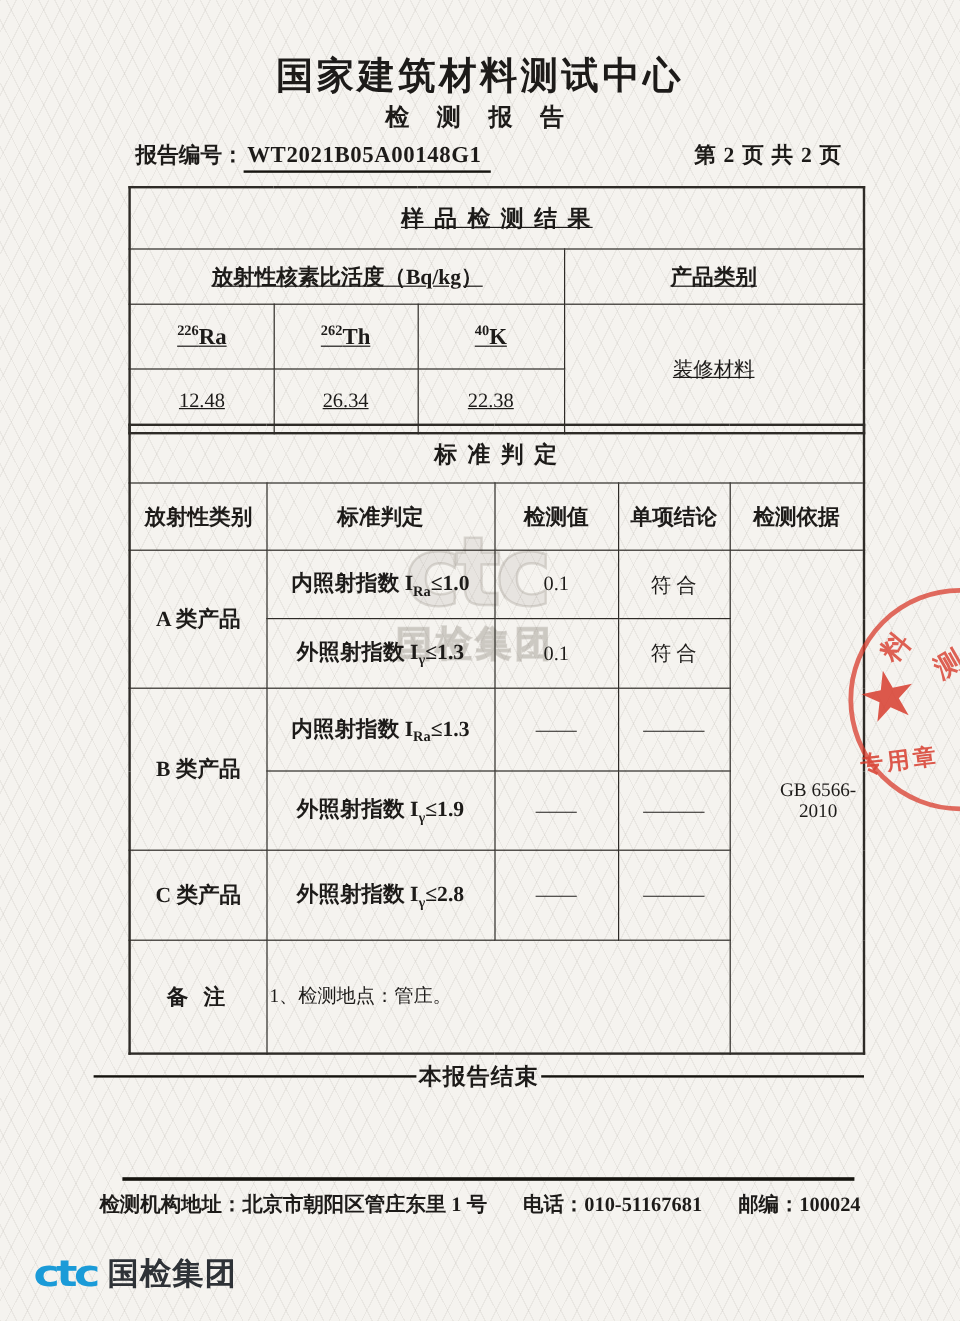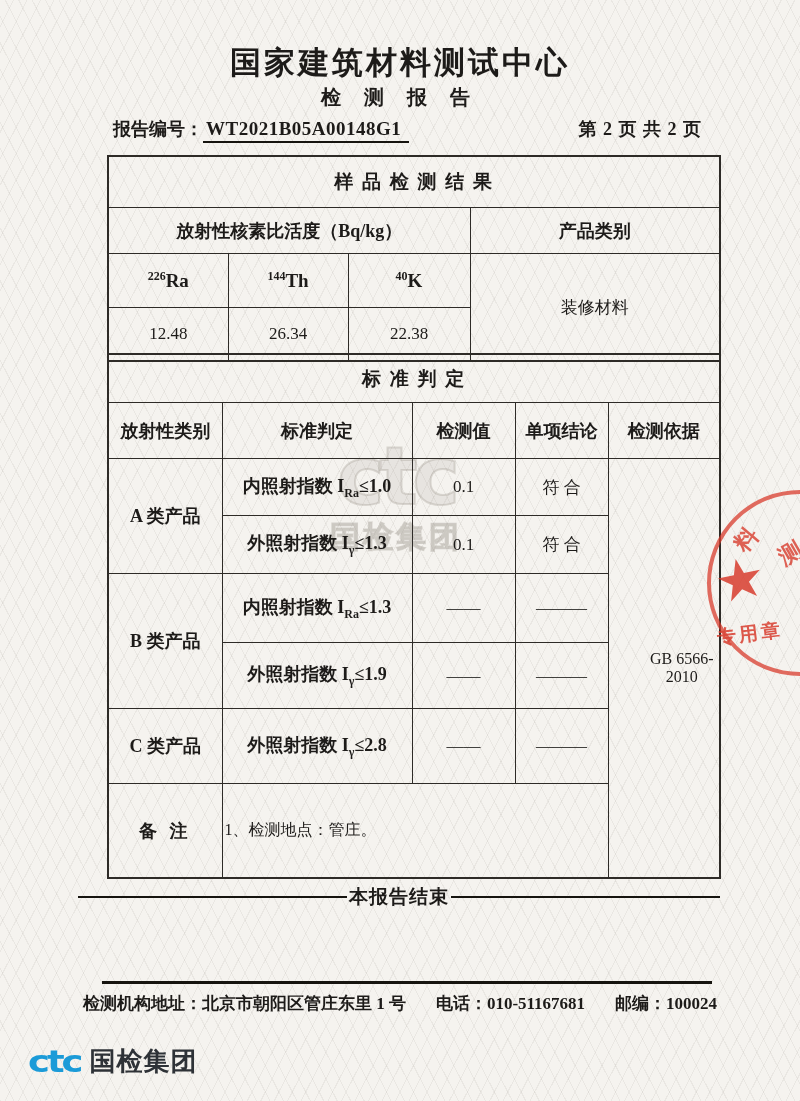--- a/index.html
+++ b/index.html
@@ -23,21 +23,21 @@
 
   
   .watermark { position:absolute; left:318px; top:443px; width:156px; text-align:center; z-index:0;
     font-family:"DejaVu Sans","Liberation Sans",sans-serif; }
   .wm-ctc { font-size:80px; font-weight:bold; line-height:0.85; letter-spacing:-5px;
     color:rgba(151,145,137,0.14); -webkit-text-stroke:2px rgba(151,145,137,0.30); }
   .wm-name { margin-top:6px; font-size:30px; font-weight:bold; letter-spacing:3px;
     color:rgba(151,145,137,0.16); -webkit-text-stroke:1.2px rgba(151,145,137,0.32); }
 
   table { position:absolute; left:107px; width:612px; border-collapse:collapse; table-layout:fixed; z-index:1; }
-  .t1 { top:155px; }
+  .t1 { top:155px;text-decoration:underline; }
   .t2 { top:353px; }
   td { border:1.7px solid #2e2b27; text-align:center; vertical-align:middle; padding:0; overflow:hidden; }
   table { border:2.2px solid #2e2b27; }
   tr.h50 td{height:50px} tr.h45 td{height:45px} tr.h53 td{height:53px} tr.h52 td{height:52px}
   tr.h47 td{height:47px} tr.h55 td{height:55px} tr.h56 td{height:56px} tr.h57 td{height:57px}
   tr.h68 td{height:68px} tr.h65 td{height:65px} tr.h74 td{height:74px} tr.h93 td{height:93px}
   .banner { font-size:19px; font-weight:bold; letter-spacing:2px; }
   .colhead { font-size:18px; font-weight:bold; }
   .nuclide { font-size:19px; font-weight:bold; }
   .nuclide sup { font-size:12px; }
@@ -106,21 +106,21 @@
     <tbody>
         <tr class="h50">
       <td colspan="4" class="banner">样 品 检 测 结 果</td>
     </tr>
     <tr class="h45">
       <td colspan="3" class="colhead">放射性核素比活度（Bq/kg）</td>
       <td class="colhead">产品类别</td>
     </tr>
     <tr class="h53">
       <td class="nuclide"><sup>226</sup><span>Ra</span></td>
-      <td class="nuclide"><sup>144</sup><span>Th</span></td>
+      <td class="nuclide"><sup>262</sup><span>Th</span></td>
       <td class="nuclide"><sup>40</sup><span>K</span></td>
       <td rowspan="2" class="val">装修材料</td>
     </tr>
     <tr class="h52">
       <td class="val">12.48</td>
       <td class="val">26.34</td>
       <td class="val">22.38</td>
     </tr>
   </tbody>
     </table>

